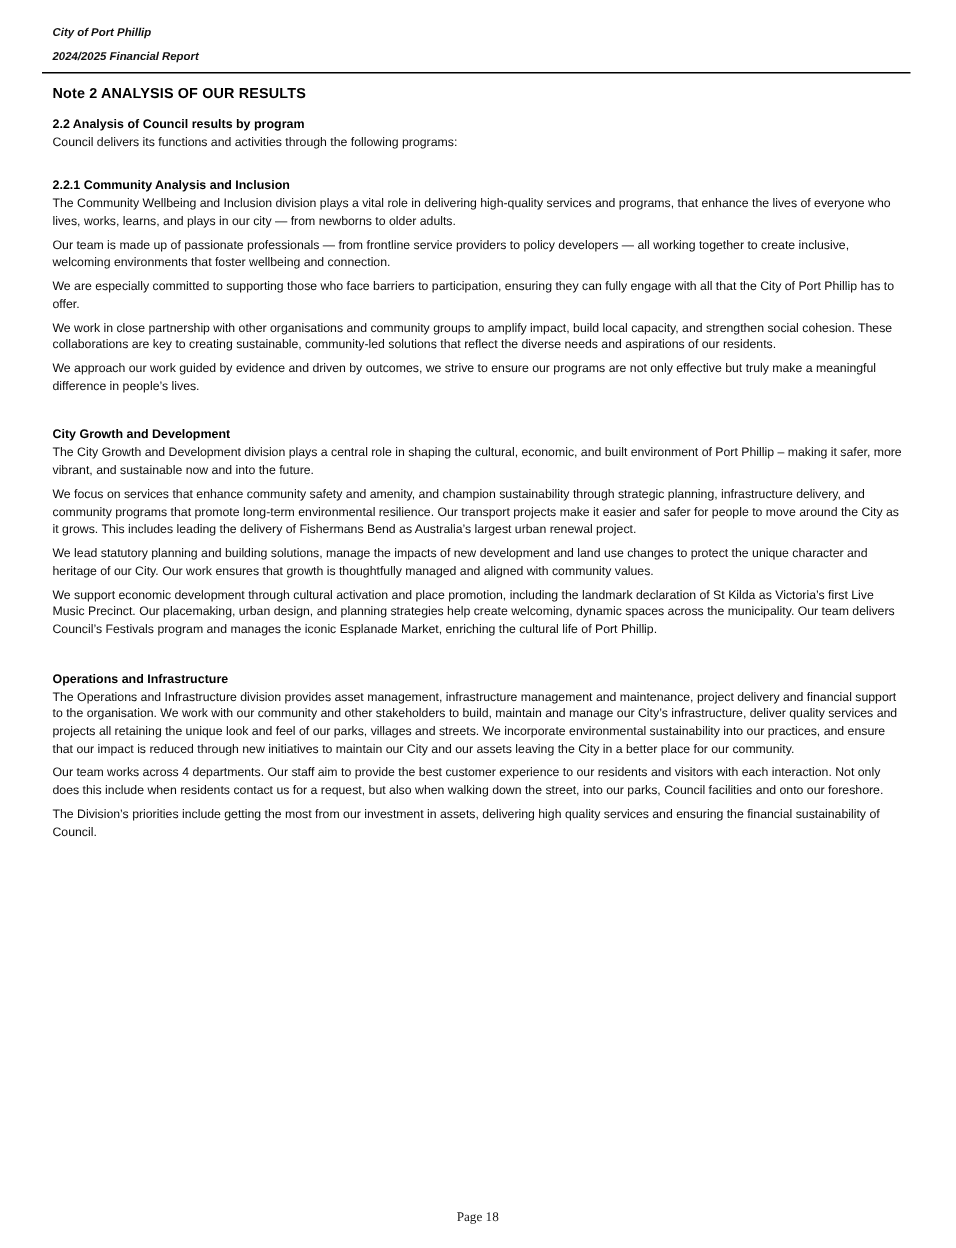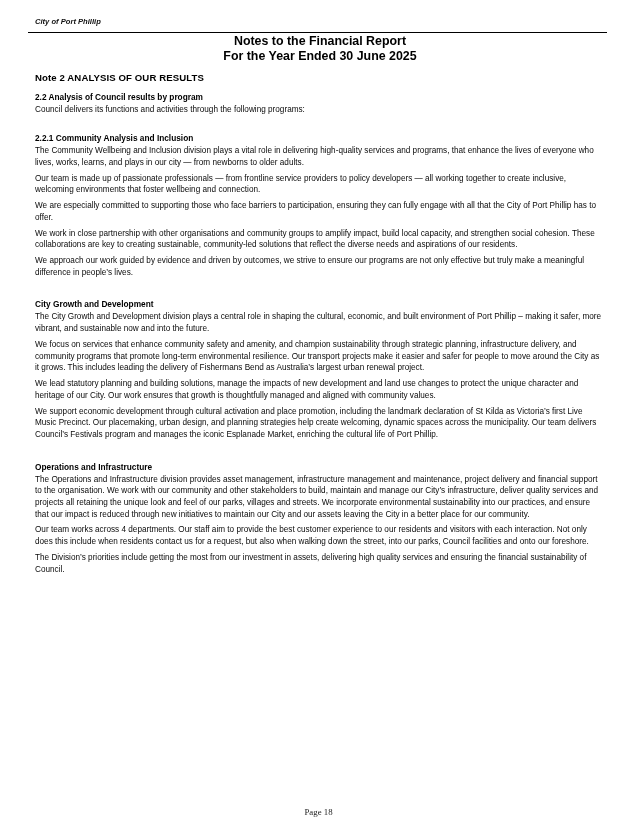--- a/index.html
+++ b/index.html
@@ -89,26 +89,23 @@
     color: #1a1a1a;
   }
 </style>
 </head>
 <body>
 
 <div class="page">
 
   <header class="doc-header">
     <div class="hdr-line">City of Port Phillip</div>
+    <div class="hdr-line">2024/2025 Financial Report</div>
   </header>
 
-  <div class="title-block">
-    <div class="doc-title">Notes to the Financial Report</div>
-    <div class="doc-title">For the Year Ended 30 June 2025</div>
-  </div>
 
   <h1 class="note-heading">Note 2 ANALYSIS OF OUR RESULTS</h1>
 
   <main>
 
     <section class="sec">
       <h2 class="sec-heading">2.2 Analysis of Council results by program</h2>
       <p class="body-par">Council delivers its functions and activities through the following programs:</p>
     </section>
 

